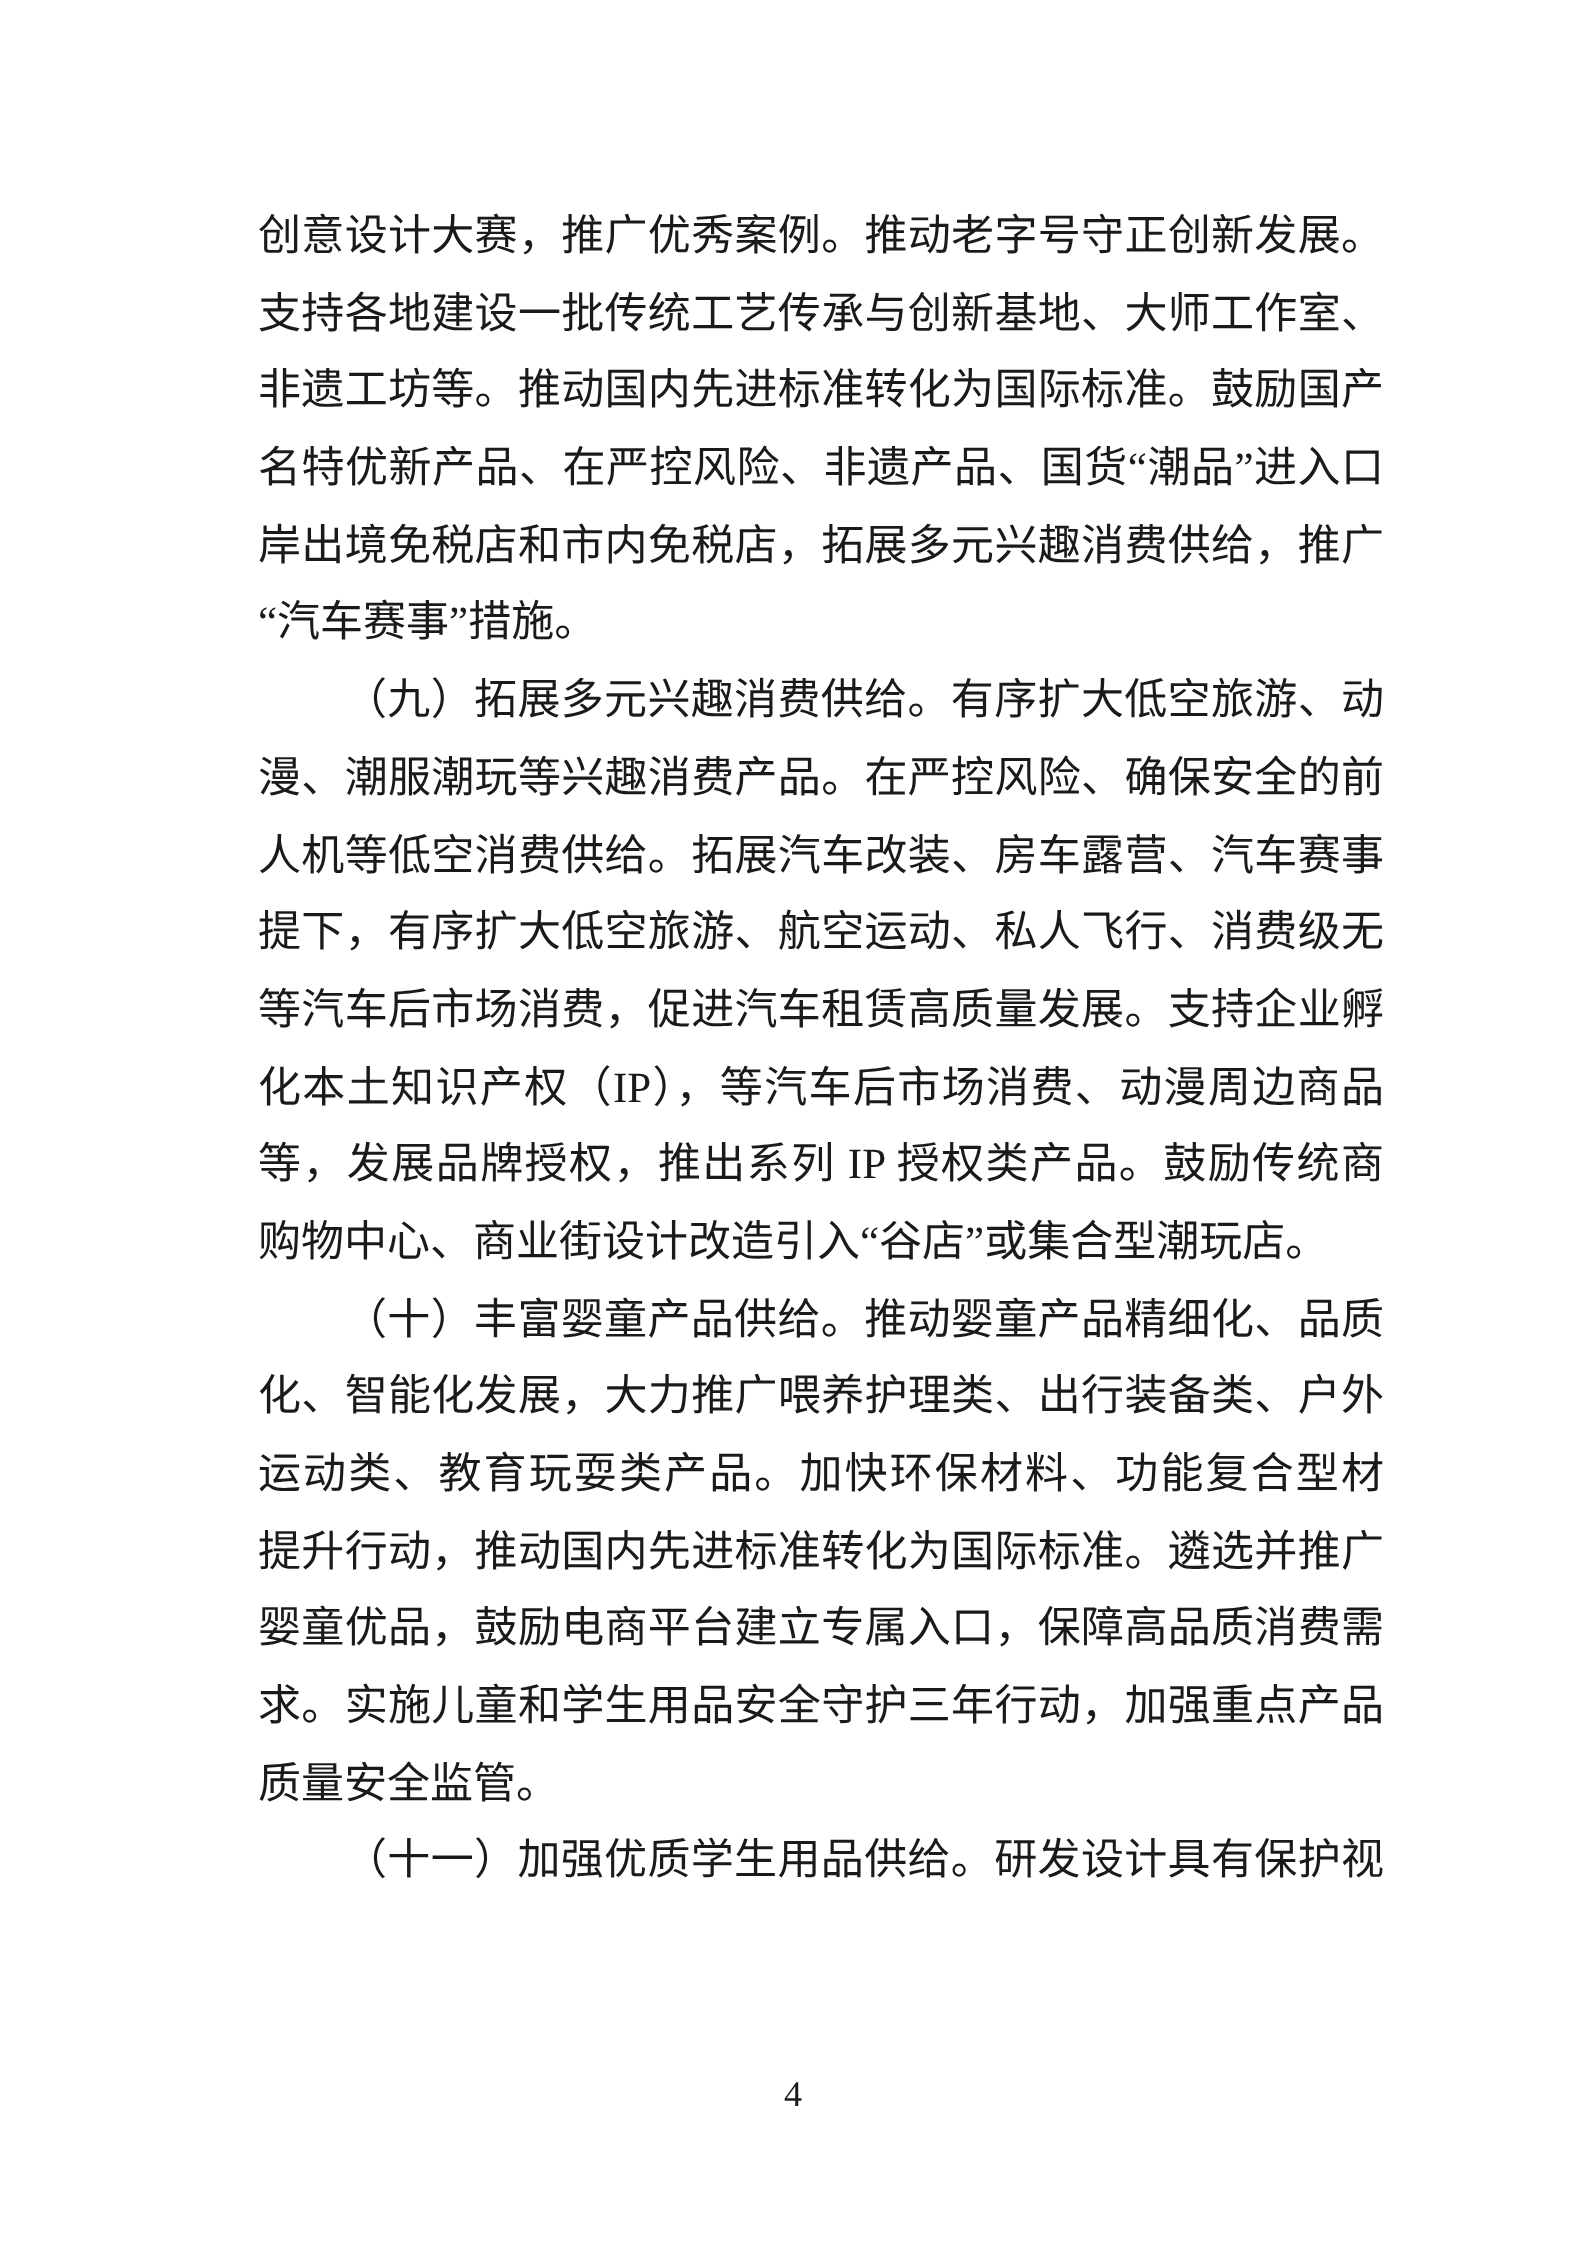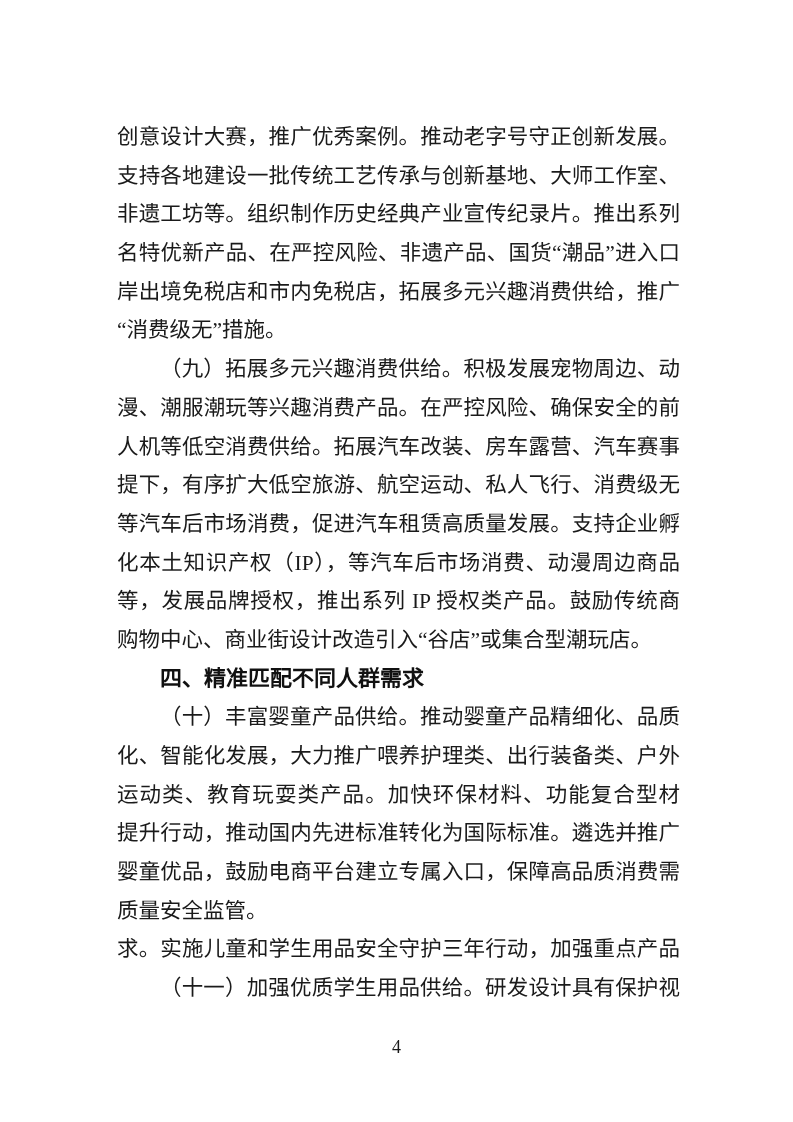--- a/index.html
+++ b/index.html
@@ -11,24 +11,23 @@
     position: relative;
     width: 793px;
     height: 1122px;
     background: #ffffff;
     color: #1a1a1a;
     font-family: "Liberation Serif", "DejaVu Serif", serif;
     overflow: hidden;
   }
   .text-block {
     position: absolute;
-    left: 117px;
+    left: 129px;
     top: 99px;
     width: 563px;
-    margin-top: 19px;
   }
   .line {
     height: 38.7px;
     line-height: 38.7px;
     font-size: 21.5px;
     white-space: normal;
     overflow: hidden;
     text-align: left;
     letter-spacing: 0;
   }
@@ -58,36 +57,35 @@
     font-family: "Liberation Serif", "DejaVu Serif", serif;
   }
 </style>
 </head>
 <body>
 
 <div class="doc-page">
   <div class="text-block">
       <div class="line justify">创意设计大赛，推广优秀案例。推动老字号守正创新发展。</div>
       <div class="line justify">支持各地建设一批传统工艺传承与创新基地、大师工作室、</div>
-      <div class="line justify">非遗工坊等。组织制作历史经典产业宣传纪录片。推出系列</div>
+      <div class="line justify">非遗工坊等。推动国内先进标准转化为国际标准。鼓励国产</div>
       <div class="line justify">名特优新产品、在严控风险、非遗产品、国货“潮品”进入口</div>
       <div class="line justify">岸出境免税店和市内免税店，拓展多元兴趣消费供给，推广</div>
-      <div class="line">“消费级无”措施。</div>
-      <div class="line justify indent">（九）拓展多元兴趣消费供给。积极发展宠物周边、动</div>
+      <div class="line">“汽车赛事”措施。</div>
+      <div class="line justify indent">（九）拓展多元兴趣消费供给。有序扩大低空旅游、动</div>
       <div class="line justify">漫、潮服潮玩等兴趣消费产品。在严控风险、确保安全的前</div>
       <div class="line justify">人机等低空消费供给。拓展汽车改装、房车露营、汽车赛事</div>
       <div class="line justify">提下，有序扩大低空旅游、航空运动、私人飞行、消费级无</div>
       <div class="line justify">等汽车后市场消费，促进汽车租赁高质量发展。支持企业孵</div>
       <div class="line justify">化本土知识产权（IP），等汽车后市场消费、动漫周边商品</div>
       <div class="line justify">等，发展品牌授权，推出系列 IP 授权类产品。鼓励传统商超、</div>
       <div class="line">购物中心、商业街设计改造引入“谷店”或集合型潮玩店。</div>
-      <div class="line indent heading">四、精准匹配不同人群需求</div>
       <div class="line justify indent">（十）丰富婴童产品供给。推动婴童产品精细化、品质</div>
       <div class="line justify">化、智能化发展，大力推广喂养护理类、出行装备类、户外</div>
       <div class="line justify">运动类、教育玩耍类产品。加快环保材料、功能复合型材料、</div>
       <div class="line justify">提升行动，推动国内先进标准转化为国际标准。遴选并推广</div>
       <div class="line justify">婴童优品，鼓励电商平台建立专属入口，保障高品质消费需</div>
+      <div class="line justify">求。实施儿童和学生用品安全守护三年行动，加强重点产品</div>
       <div class="line">质量安全监管。</div>
-      <div class="line justify">求。实施儿童和学生用品安全守护三年行动，加强重点产品</div>
       <div class="line justify indent">（十一）加强优质学生用品供给。研发设计具有保护视</div>
     </div>
   <div class="page-number">4</div>
 </div>
 
 </body></html>

